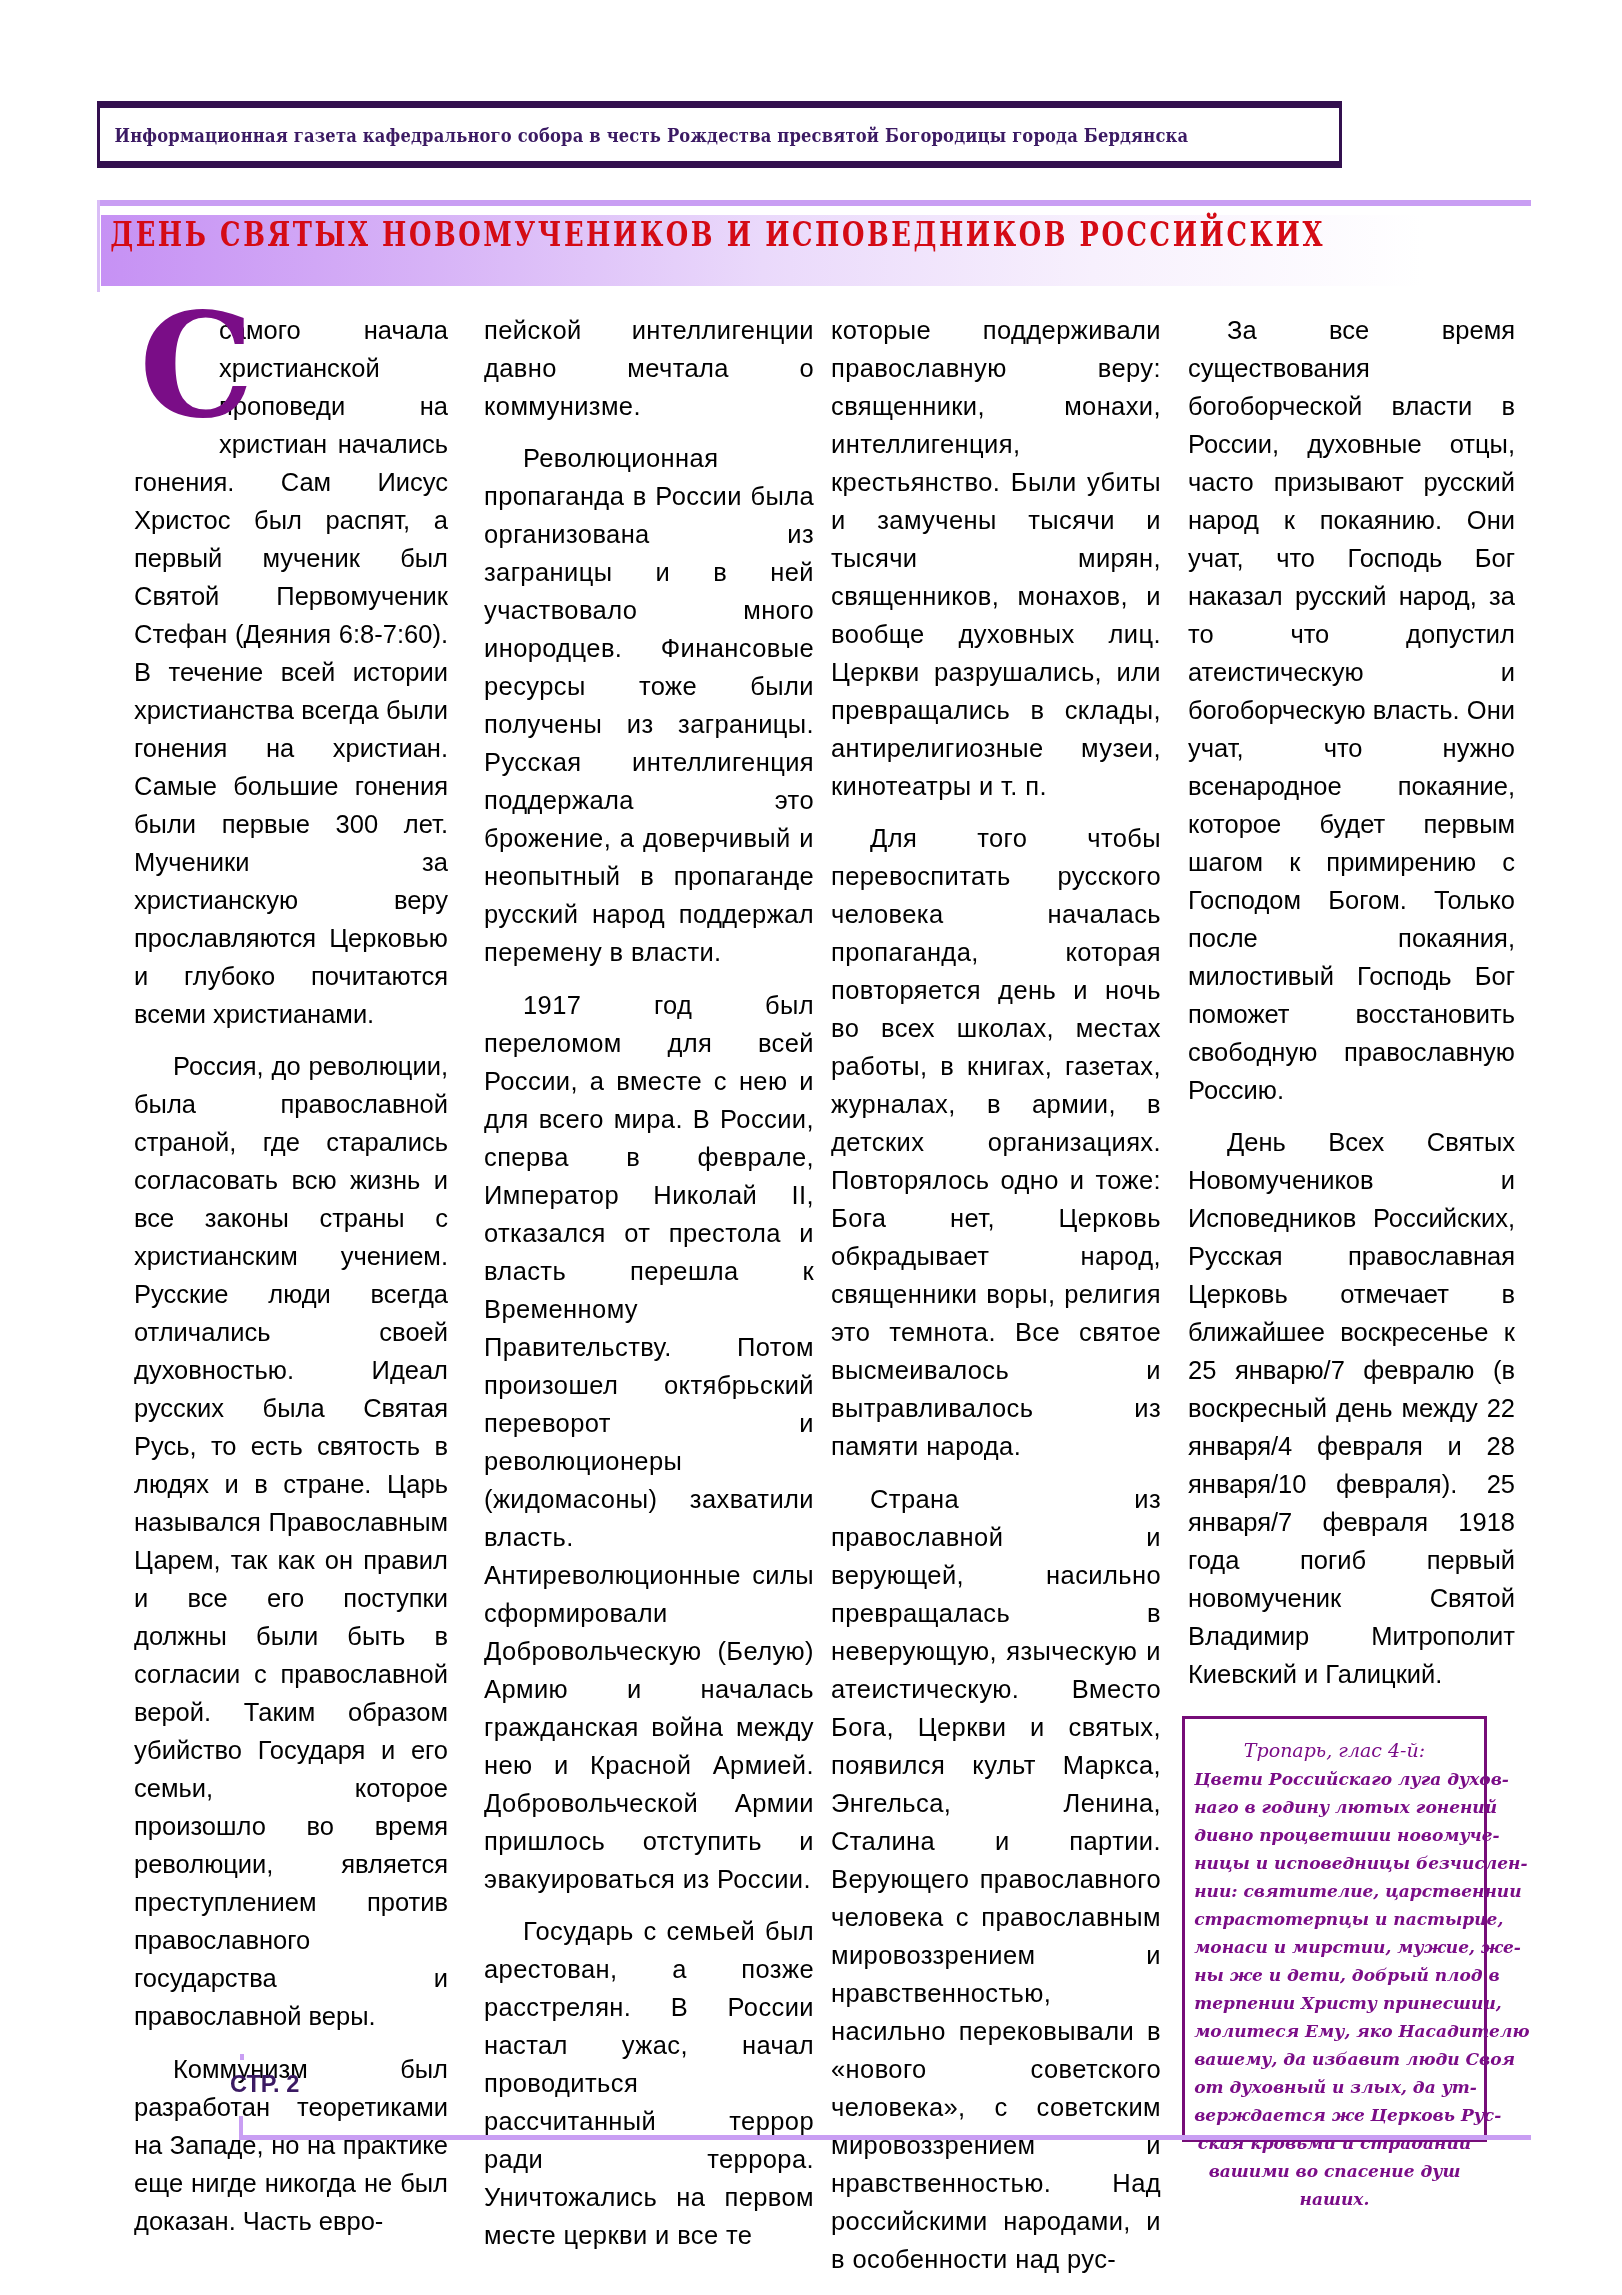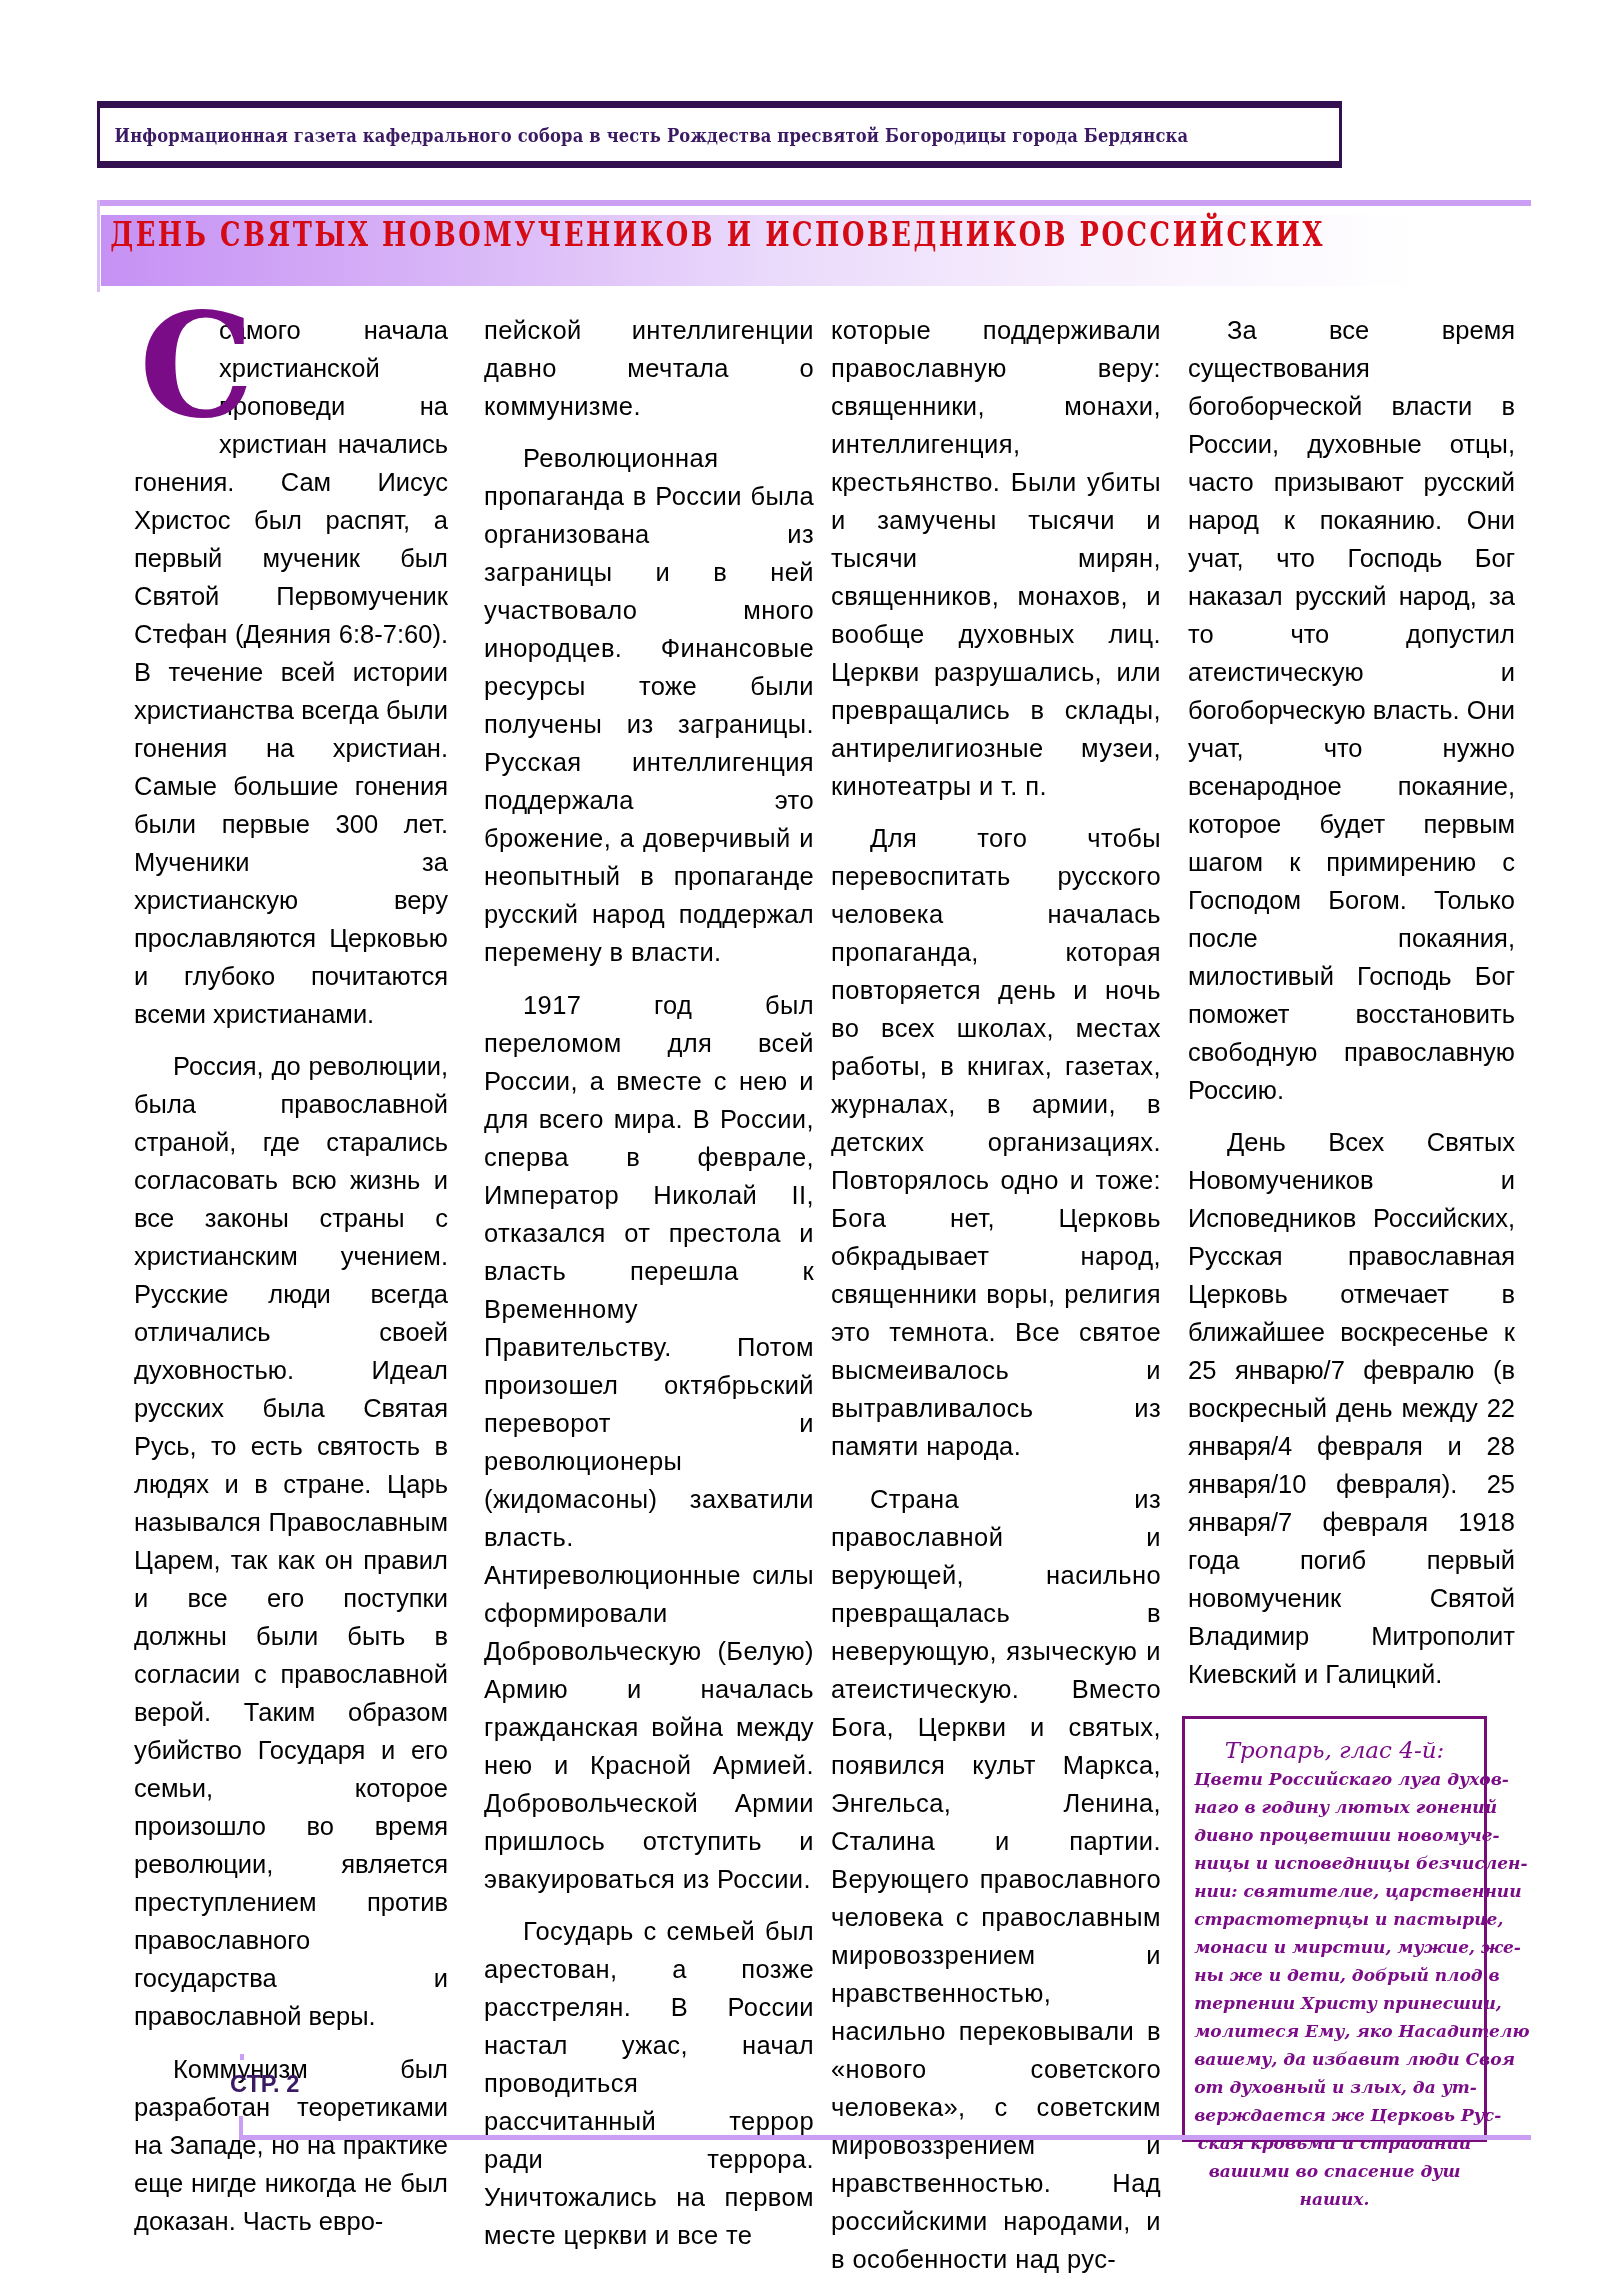--- a/index.html
+++ b/index.html
@@ -57,21 +57,21 @@
     font-family: "DejaVu Serif", serif; font-weight: bold; color: #7a0d87;
     font-size: 144px; line-height: 144px;
   }
   .troparion-box {
     position: absolute; left: 1182px; top: 1716px; width: 305px; height: 426px;
     border: 3.9px solid #760d78; box-sizing: border-box; background: #fff;
     padding: 18.3px 9.2px 6.5px 9.2px; text-align: center;
   }
   .trop-title {
     font-family: "DejaVu Serif", serif; font-style: italic; color: #7a0d87;
-    font-size: 23px; line-height: 27.5px; font-weight: normal;
+    font-size: 19px; line-height: 27.5px; font-weight: normal;
   }
   .trop-line {
     font-family: "DejaVu Serif", serif; font-style: italic; font-weight: bold; color: #7a0d87;
     font-size: 17px; line-height: 28px; white-space: nowrap;
   }
 
   .page-number {
     position: absolute; left: 200px; top: 2071px;
     font-family: "Liberation Sans", sans-serif; font-weight: bold; color: #3b1a63; font-size: 23.6px; margin-left: 30px;
   }

